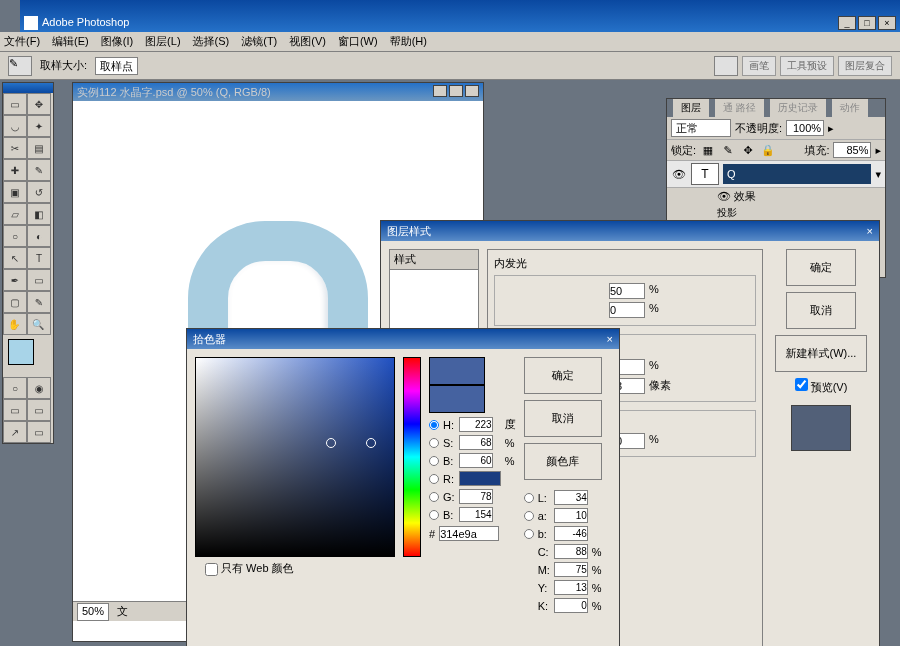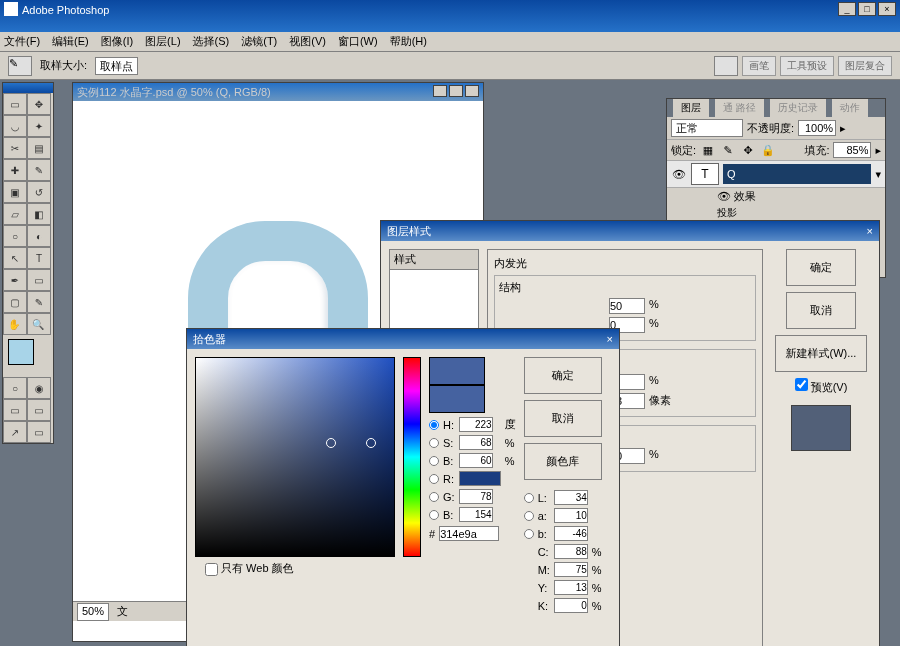--- a/index.html
+++ b/index.html
@@ -1,17 +1,17 @@
 <!DOCTYPE html>
 <html><head>
 <meta charset="utf-8">
 <style>
 * { box-sizing: border-box; margin: 0; padding: 0; font-family: "Microsoft YaHei", sans-serif; font-size: 11px; }
 body { width: 900px; height: 646px; background: #6a7480; overflow: hidden; position: relative; }
-.titlebar { height: 22px; background: linear-gradient(#0a48a0, #2571c8); color: #fff; display: flex; align-items: flex-end; padding: 16px 4px; }
+.titlebar { height: 22px; background: linear-gradient(#0a48a0, #2571c8); color: #fff; display: flex; align-items: flex-start; padding: 16px 4px; margin-left: 20px; }
 .titlebar .icon { width: 14px; height: 14px; background: #fff; margin-right: 4px; }
 .titlebar .spacer { flex: 1; }
 .titlebar .winbtn { width: 18px; height: 14px; background: #d4d0c8; border: 1px solid #404040; margin-left: 2px; display: flex; align-items: center; justify-content: center; color: #000; font-size: 9px; }
 .menubar { height: 20px; background: #d4d0c8; display: flex; align-items: center; padding: 0 4px; border-bottom: 1px solid #808080; }
 .menubar span { margin-right: 12px; color: #000; }
 .optbar { height: 28px; background: #d4d0c8; border-bottom: 1px solid #808080; display: flex; align-items: center; padding: 0 8px; gap: 8px; }
 .select { background: #fff; border: 1px solid #808080; padding: 1px 4px; height: 18px; }
 .optbar .right { margin-left: auto; display: flex; gap: 4px; }
 .optbar .rtxt { color: #666; padding: 2px 6px; border: 1px solid #999; background: #e0e0e0; font-size: 10px; }
 .optbar .obtn { width: 24px; height: 20px; background: #e0e0e0; border: 1px solid #808080; }
@@ -168,21 +168,21 @@
   </div>
 
   <div class="layers">
     <div class="ltabs">
       <span class="ltab">图层</span>
       <span class="ltab dim">通 路径</span>
       <span class="ltab dim">历史记录</span>
       <span class="ltab dim">动作</span>
     </div>
     <div class="lrow">
-      <span class="select" style="width:72px">正常</span>
+      <span class="select" style="width:60px">正常</span>
       <span>不透明度:</span>
       <input value="100%" style="">
       <span>▸</span>
     </div>
     <div class="lrow">
       <span>锁定:</span>
       <span class="licon">▦</span>
       <span class="licon">✎</span>
       <span class="licon">✥</span>
       <span class="licon">🔒</span>
@@ -207,21 +207,20 @@
       <span class="spacer"></span>
       <span class="winbtn">×</span>
     </div>
     <div class="body">
       <div class="stylelist">
         <div class="slhead">样式</div>
       </div>
       <div class="mid">
         <div class="mintitle">内发光</div>
         <div class="fg">
-          <div>结构</div>
           <div class="frow">
               <input type="text" value="50" style=""> 
               <span>%</span>
             </div>
           <div class="frow">
               <input type="text" value="0" style=""> 
               <span>%</span>
             </div>
         </div>
         <div class="fg">

